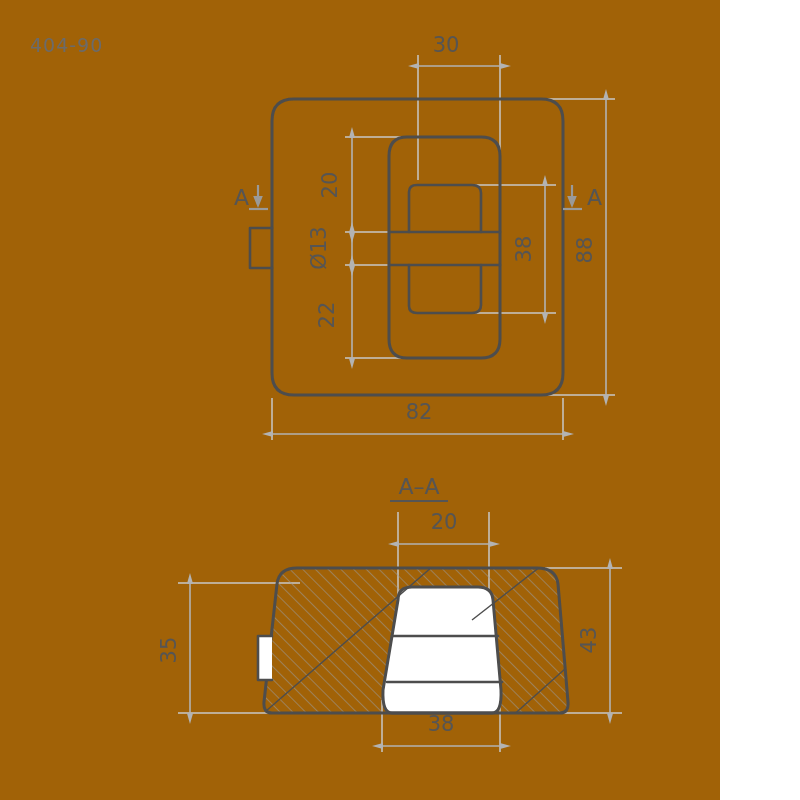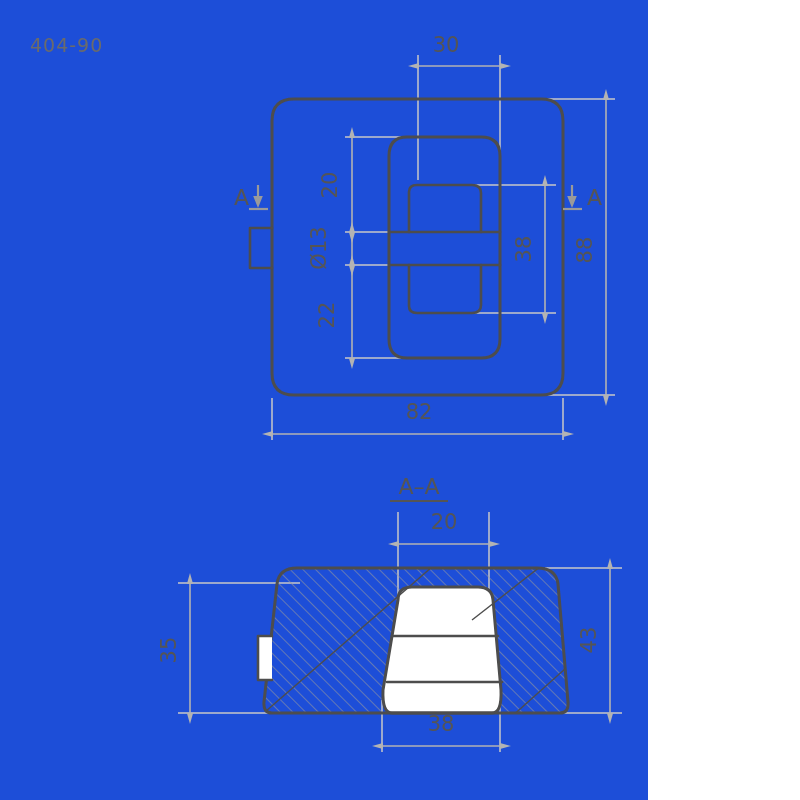--- a/index.html
+++ b/index.html
@@ -9,23 +9,23 @@
     background: #ffffff;
   }
   body {
     width: 800px;
     height: 800px;
     font-family: "DejaVu Sans", sans-serif;
     overflow: hidden;
   }
   #drawing-root {
     position: relative;
-    width: 648px;
+    width: 720px;
     height: 800px;
-    background: #1d4ed8;
+    background: #a16207;
   }
   svg#drawing {
     display: block;
     width: 800px;
     height: 800px;
   }
   .part-outline {
     fill: none;
     stroke: #4d4d4d;
     stroke-width: 3;

